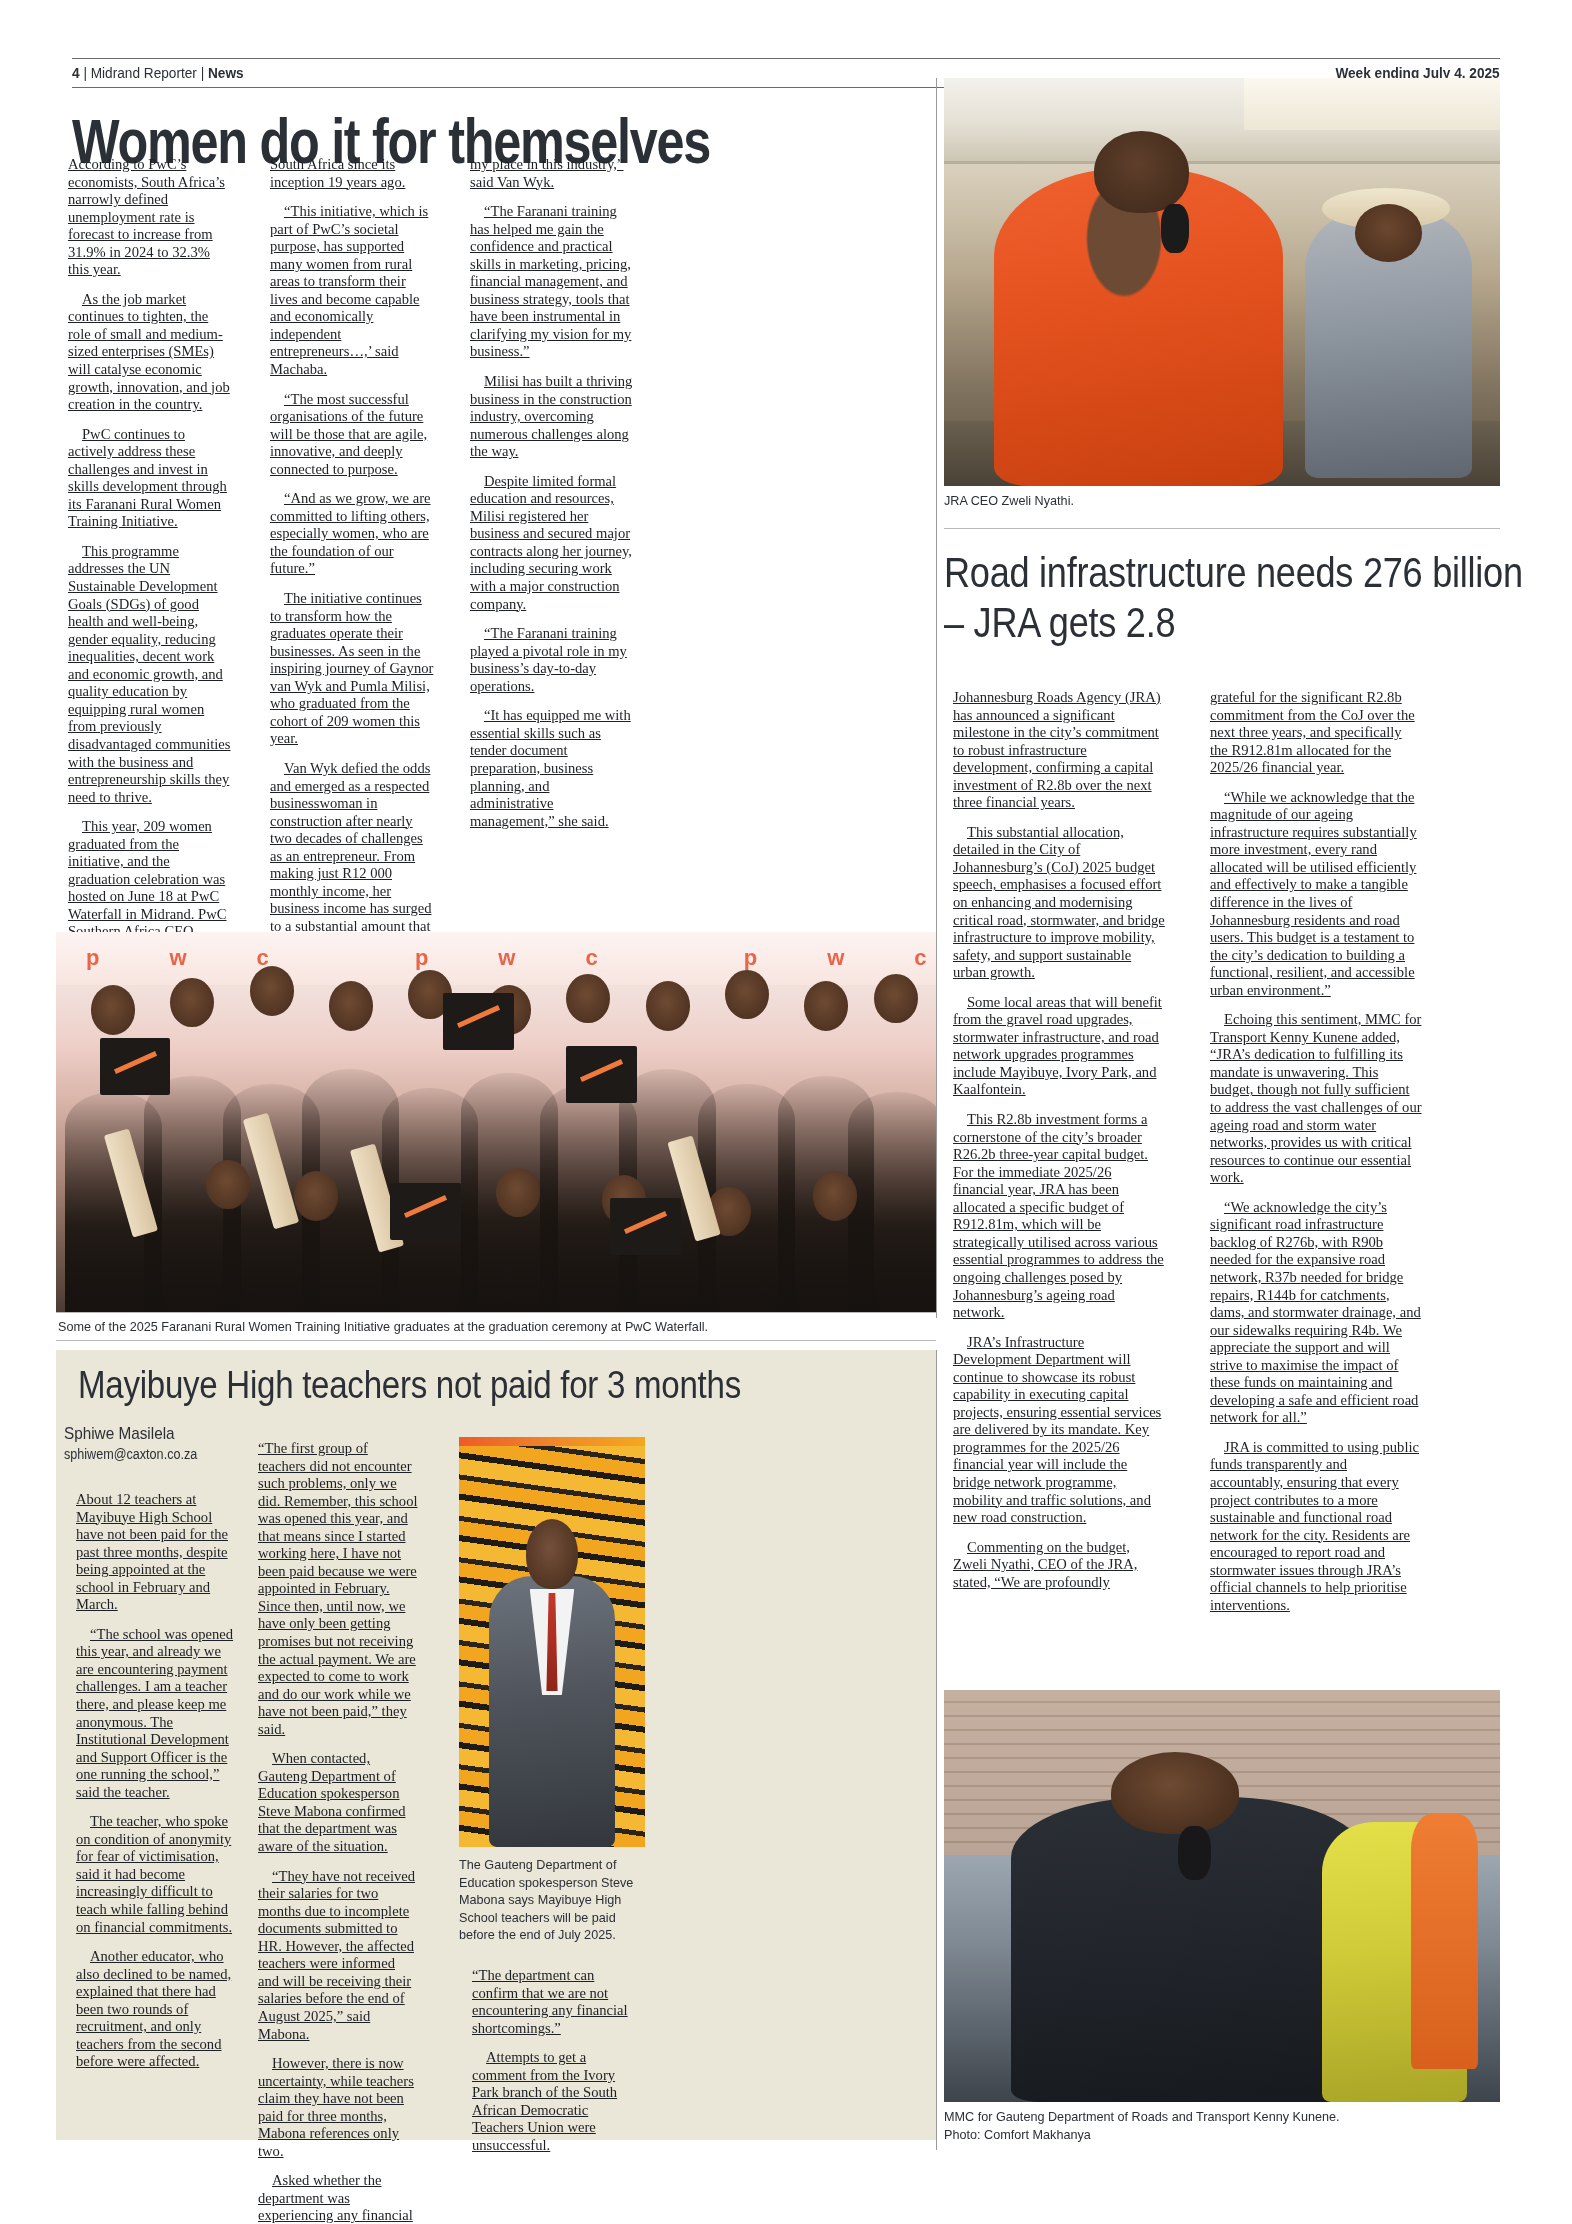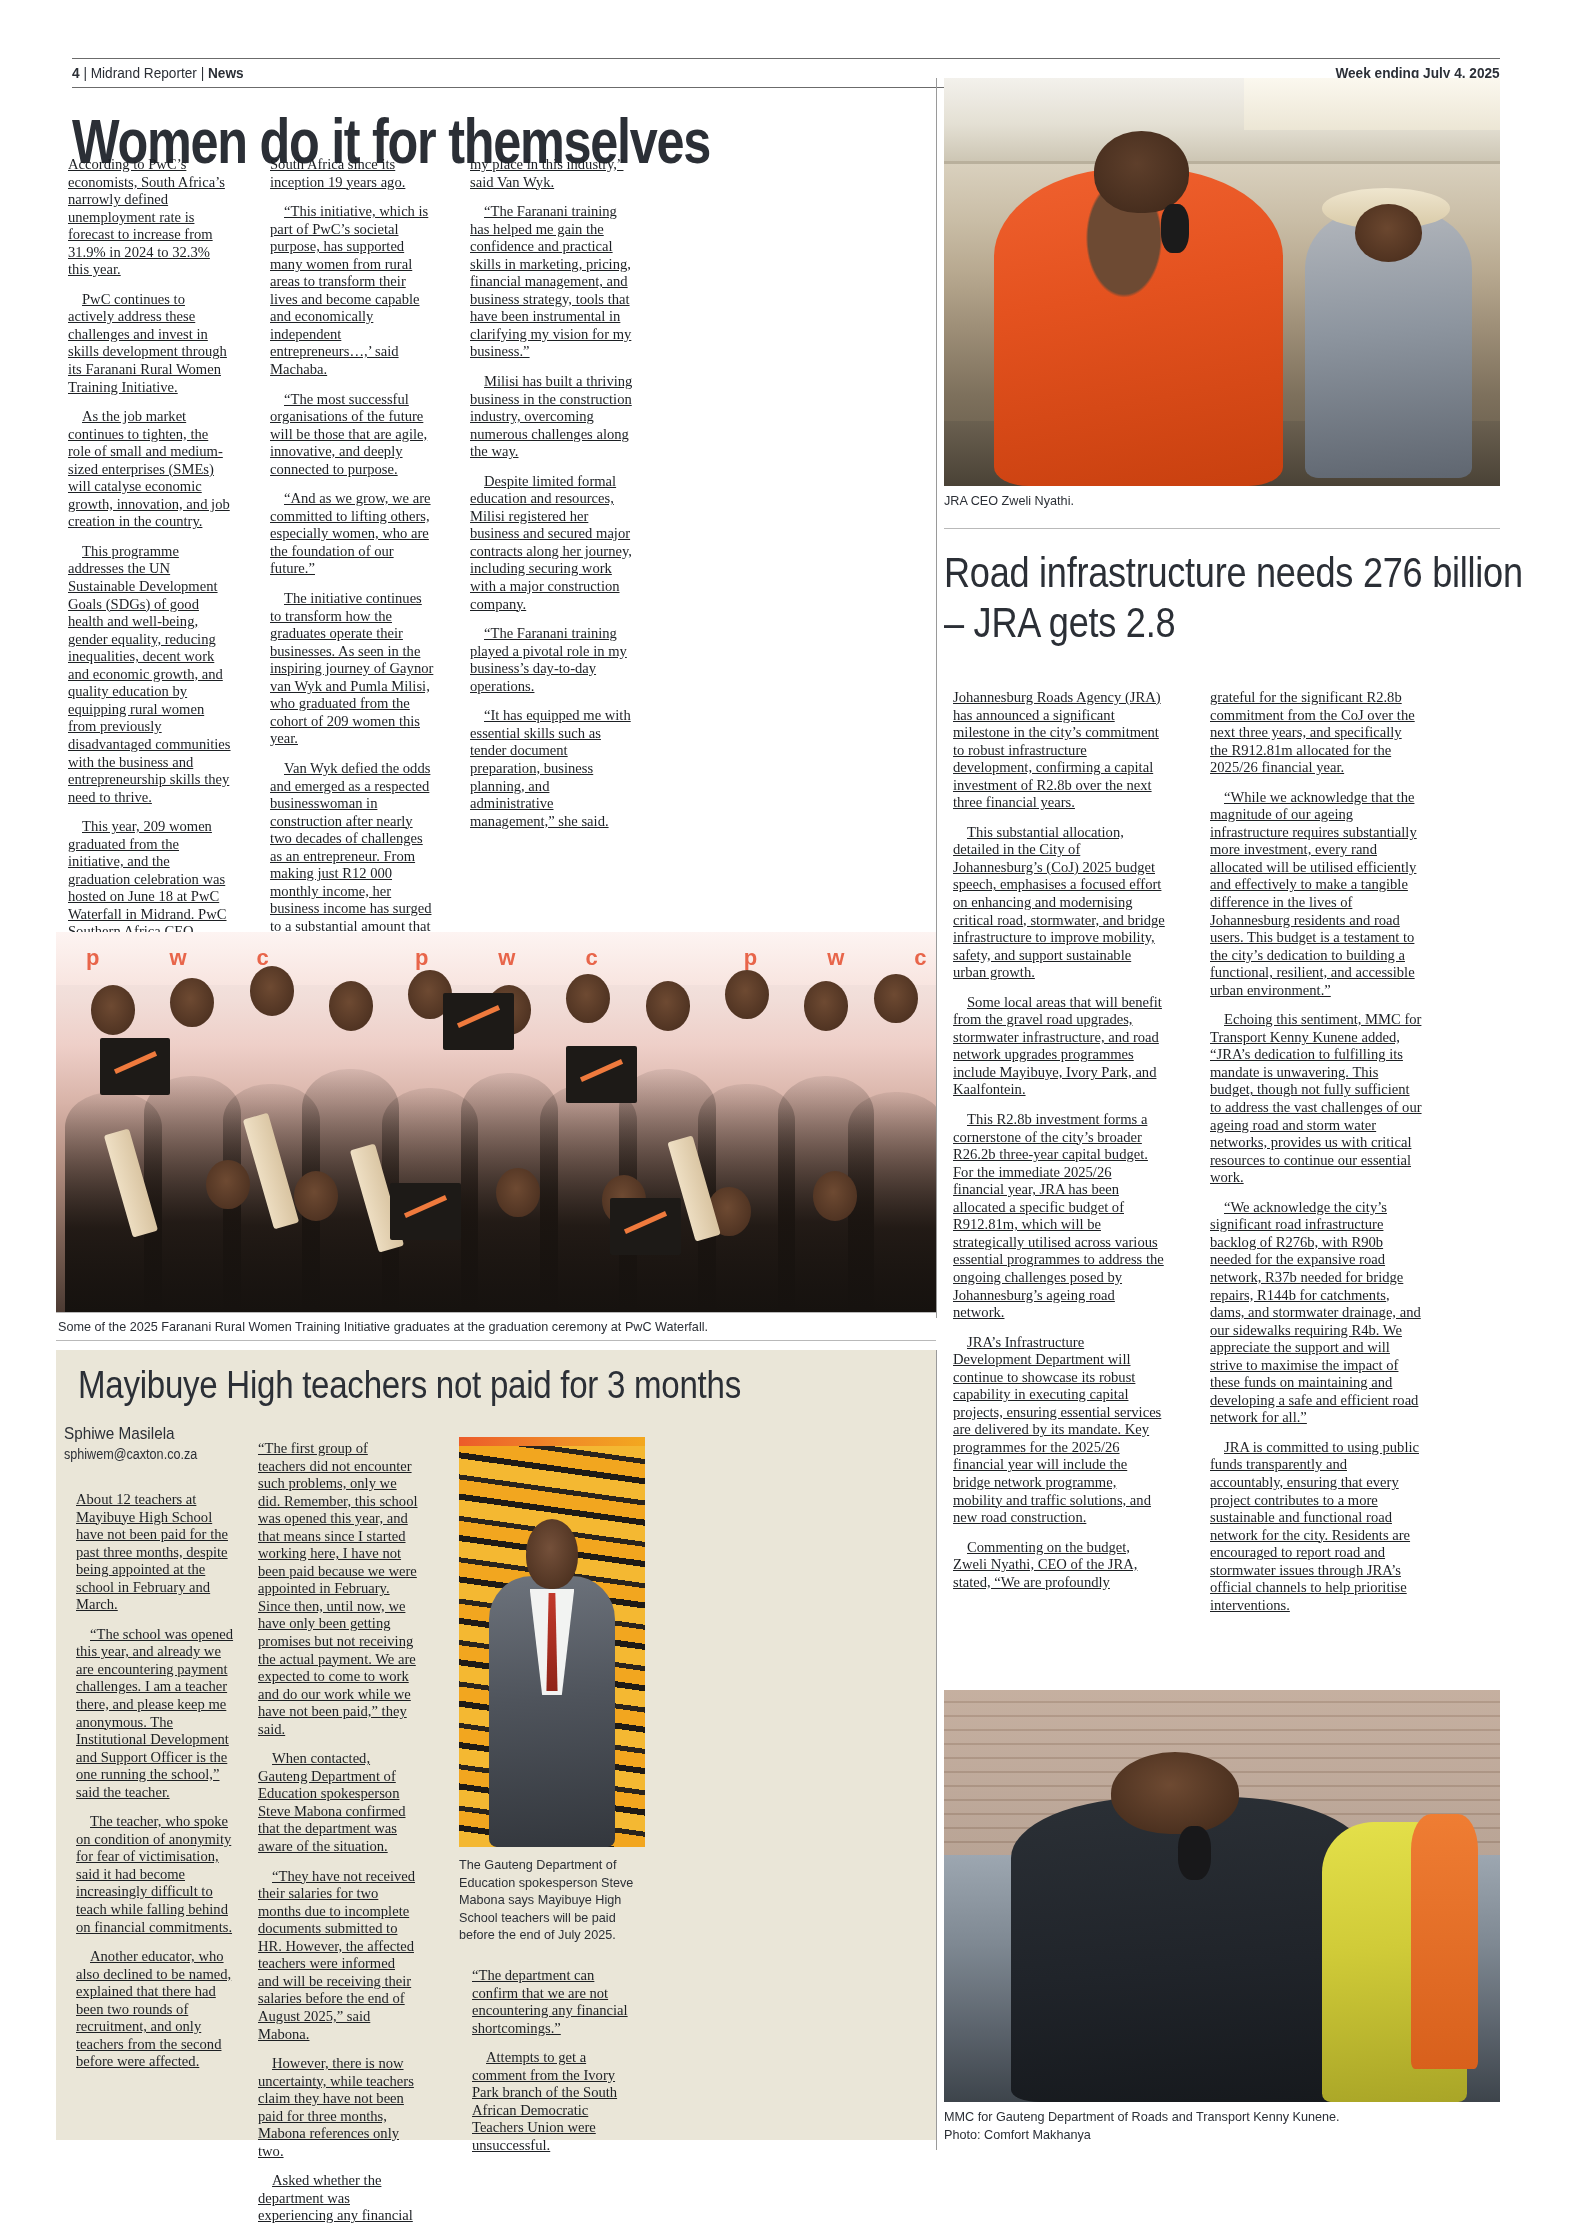--- a/index.html
+++ b/index.html
@@ -371,22 +371,22 @@
       <span> | </span>
       <b>News</b>
     </div>
     <div class="masthead-right">Week ending July 4, 2025</div>
   </div>
 
   <h1 class="headline-main">Women do it for themselves</h1>
 
   <div class="col" id="wc1">
       <p>According to PwC’s economists, South Africa’s narrowly defined unemployment rate is forecast to increase from 31.9% in 2024 to 32.3% this year.</p>
+      <p>As the job market continues to tighten, the role of small and medium-sized enterprises (SMEs) will catalyse economic growth, innovation, and job creation in the country.</p>
       <p>PwC continues to actively address these challenges and invest in skills development through its Faranani Rural Women Training Initiative.</p>
-      <p>As the job market continues to tighten, the role of small and medium-sized enterprises (SMEs) will catalyse economic growth, innovation, and job creation in the country.</p>
       <p>This programme addresses the UN Sustainable Development Goals (SDGs) of good health and well-being, gender equality, reducing inequalities, decent work and economic growth, and quality education by equipping rural women from previously disadvantaged communities with the business and entrepreneurship skills they need to thrive.</p>
       <p>This year, 209 women graduated from the initiative, and the graduation celebration was hosted on June 18 at PwC Waterfall in Midrand. PwC Southern Africa CEO Shirley Machaba said the initiative had empowered 4 511 women across</p>
     </div>
   <div class="col" id="wc2">
       <p>South Africa since its inception 19 years ago.</p>
       <p>“This initiative, which is part of PwC’s societal purpose, has supported many women from rural areas to transform their lives and become capable and economically independent entrepreneurs…,’ said Machaba.</p>
       <p>“The most successful organisations of the future will be those that are agile, innovative, and deeply connected to purpose.</p>
       <p>“And as we grow, we are committed to lifting others, especially women, who are the foundation of our future.”</p>
       <p>The initiative continues to transform how the graduates operate their businesses. As seen in the inspiring journey of Gaynor van Wyk and Pumla Milisi, who graduated from the cohort of 209 women this year.</p>
       <p>Van Wyk defied the odds and emerged as a respected businesswoman in construction after nearly two decades of challenges as an entrepreneur. From making just R12 000 monthly income, her business income has surged to a substantial amount that is positively impacting her.</p>

